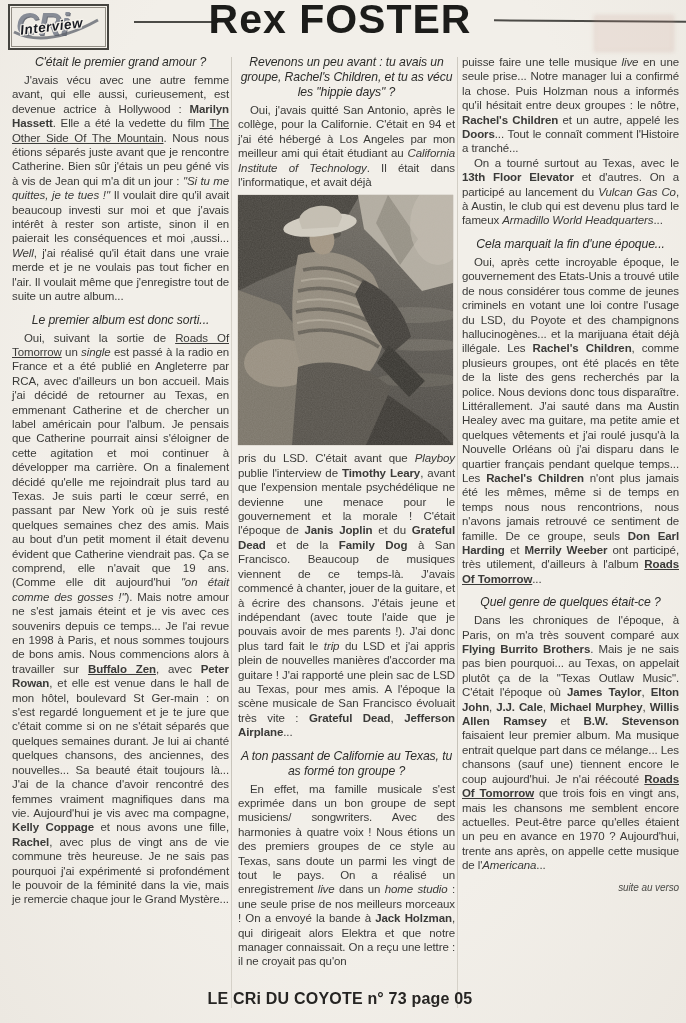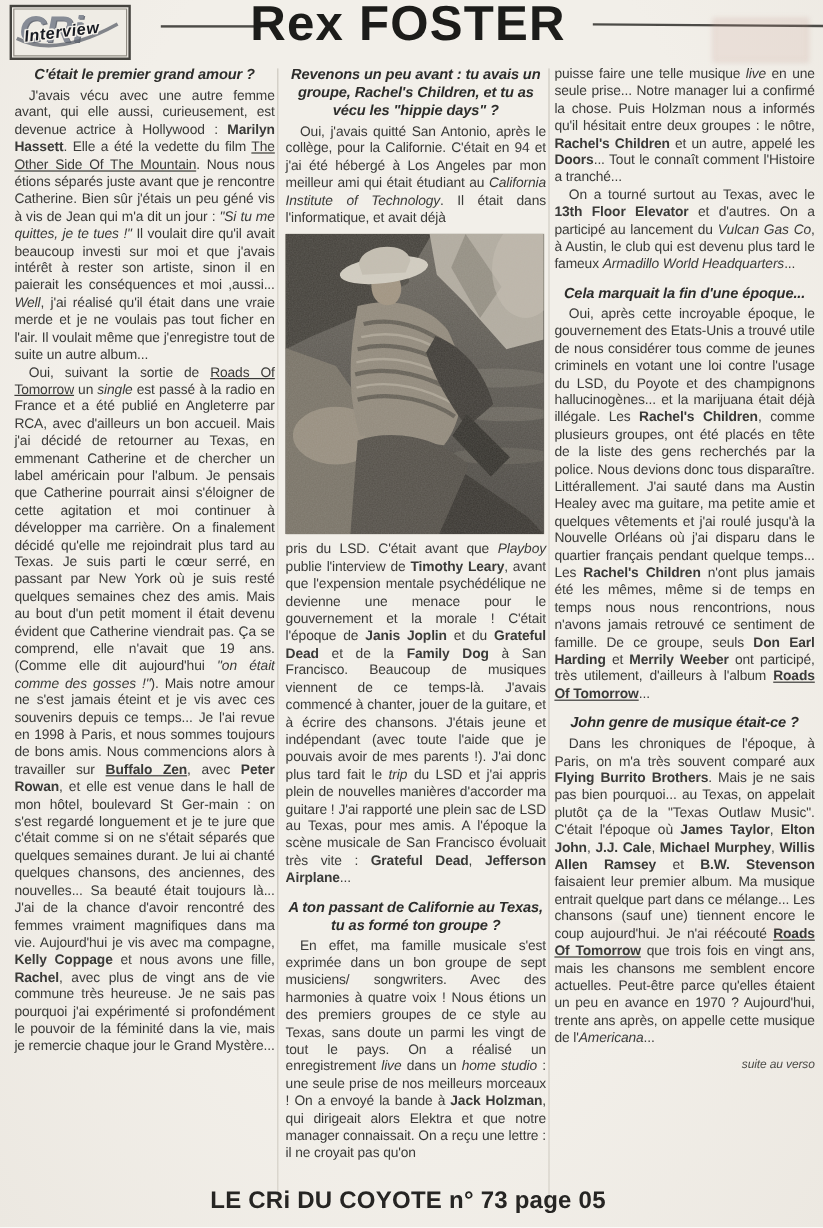--- a/index.html
+++ b/index.html
@@ -56,39 +56,39 @@
   .col-1{left:12px;}
   .col-2{left:238px;}
   .col-3{left:462px;}
   .vsep{
     position:absolute;top:57px;width:1px;height:951px;
     background:linear-gradient(to bottom,#ccc8bf 0%,#dad6cd 35%,#c5c1b8 70%,#d6d2c9 100%);
   }
   .vsep-1{left:231px;}
   .vsep-2{left:457px;}
   .question{
-    text-align:center;font-weight:700;font-style:italic;
+    text-align:center;font-weight:400;font-style:italic;
     font-size:12.2px;line-height:15px;color:#2d2d2b;
     margin:9px 0 3px 0;
   }
   .col > .question:first-child{margin-top:0;}
   .para{margin:0;}
   .para.indent{text-indent:12px;}
   .note{margin-top:8px;text-align:right;font-style:italic;font-size:10px;color:#4a4a46;}
   
   .photo{
     margin:6px 0;height:250px;width:215px;
     box-shadow:inset 0 0 10px rgba(0,0,0,.4), 0 0 1px #8d897f;
     background:#5a574f;
   }
   .photo svg{display:block;width:100%;height:100%;}
   
   .footer{
     position:absolute;left:170px;top:990px;width:340px;
-    text-align:center;font-weight:700;font-size:20px;color:#262523;
+    text-align:center;font-weight:700;font-size:16px;color:#262523;
     letter-spacing:.2px;
   }
 </style>
 </head>
 <body>
 
 <div class="page">
 
   <div class="logo">
     <span class="logo-cri">CRi</span>
@@ -102,20 +102,21 @@
   <h1 class="page-title">Rex FOSTER</h1>
   <div class="rule rule-r"></div>
 
   <div class="ghost ghost-a"></div>
   <div class="ghost ghost-b"></div>
   <div class="ghost ghost-c"></div>
 
   <div class="col col-1">
       <div class="question"><span>C'était le premier grand amour ?</span></div>
       <div class="para indent"><span>J'avais vécu avec une autre femme avant, qui elle aussi, curieusement, est devenue actrice à Hollywood : </span><span style="font-weight: 700;">Marilyn Hassett</span><span>. Elle a été la vedette du film </span><span style="text-decoration: underline;">The Other Side Of The Mountain</span><span>. Nous nous étions séparés juste avant que je rencontre Catherine. Bien sûr j'étais un peu géné vis à vis de Jean qui m'a dit un jour : </span><span style="font-style: italic;">"Si tu me quittes, je te tues !"</span><span> Il voulait dire qu'il avait beaucoup investi sur moi et que j'avais intérêt à rester son artiste, sinon il en paierait les conséquences et moi ,aussi... </span><span style="font-style: italic;">Well</span><span>, j'ai réalisé qu'il était dans une vraie merde et je ne voulais pas tout ficher en l'air. Il voulait même que j'enregistre tout de suite un autre album...</span></div>
+      <div class="question"><span>Le premier album est donc sorti...</span></div>
       <div class="para indent"><span>Oui, suivant la sortie de </span><span style="text-decoration: underline;">Roads Of Tomorrow</span><span> un </span><span style="font-style: italic;">single</span><span> est passé à la radio en France et a été publié en Angleterre par RCA, avec d'ailleurs un bon accueil. Mais j'ai décidé de retourner au Texas, en emmenant Catherine et de chercher un label américain pour l'album. Je pensais que Catherine pourrait ainsi s'éloigner de cette agitation et moi continuer à développer ma carrière. On a finalement décidé qu'elle me rejoindrait plus tard au Texas. Je suis parti le cœur serré, en passant par New York où je suis resté quelques semaines chez des amis. Mais au bout d'un petit moment il était devenu évident que Catherine viendrait pas. Ça se comprend, elle n'avait que 19 ans. (Comme elle dit aujourd'hui </span><span style="font-style: italic;">"on était comme des gosses !"</span><span>). Mais notre amour ne s'est jamais éteint et je vis avec ces souvenirs depuis ce temps... Je l'ai revue en 1998 à Paris, et nous sommes toujours de bons amis. Nous commencions alors à travailler sur </span><span style="font-weight: 700; text-decoration: underline;">Buffalo Zen</span><span>, avec </span><span style="font-weight: 700;">Peter Rowan</span><span>, et elle est venue dans le hall de mon hôtel, boulevard St Ger-main : on s'est regardé longuement et je te jure que c'était comme si on ne s'était séparés que quelques semaines durant. Je lui ai chanté quelques chansons, des anciennes, des nouvelles... Sa beauté était toujours là... J'ai de la chance d'avoir rencontré des femmes vraiment magnifiques dans ma vie. Aujourd'hui je vis avec ma compagne, </span><span style="font-weight: 700;">Kelly Coppage</span><span> et nous avons une fille, </span><span style="font-weight: 700;">Rachel</span><span>, avec plus de vingt ans de vie commune très heureuse. Je ne sais pas pourquoi j'ai expérimenté si profondément le pouvoir de la féminité dans la vie, mais je remercie chaque jour le Grand Mystère...</span></div>
     </div>
   <div class="col col-2">
       <div class="question"><span>Revenons un peu avant : tu avais un groupe, Rachel's Children, et tu as vécu les "hippie days" ?</span></div>
       <div class="para indent"><span>Oui, j'avais quitté San Antonio, après le collège, pour la Californie. C'était en 94 et j'ai été hébergé à Los Angeles par mon meilleur ami qui était étudiant au </span><span style="font-style: italic;">California Institute of Technology</span><span>. Il était dans l'informatique, et avait déjà</span></div>
   <figure class="photo">
     <svg viewBox="0 0 215 250" preserveAspectRatio="none">
       <defs>
         <linearGradient id="waterg" x1="0" y1="0" x2="0" y2="1">
           <stop offset="0" stop-color="#6e6a62"></stop>
@@ -157,21 +158,21 @@
   </figure>
 <div class="para"><span>pris du LSD. C'était avant que </span><span style="font-style: italic;">Playboy</span><span> publie l'interview de </span><span style="font-weight: 700;">Timothy Leary</span><span>, avant que l'expension mentale psychédélique ne devienne une menace pour le gouvernement et la morale ! C'était l'époque de </span><span style="font-weight: 700;">Janis Joplin</span><span> et du </span><span style="font-weight: 700;">Grateful Dead</span><span> et de la </span><span style="font-weight: 700;">Family Dog</span><span> à San Francisco. Beaucoup de musiques viennent de ce temps-là. J'avais commencé à chanter, jouer de la guitare, et à écrire des chansons. J'étais jeune et indépendant (avec toute l'aide que je pouvais avoir de mes parents !). J'ai donc plus tard fait le </span><span style="font-style: italic;">trip</span><span> du LSD et j'ai appris plein de nouvelles manières d'accorder ma guitare ! J'ai rapporté une plein sac de LSD au Texas, pour mes amis. A l'époque la scène musicale de San Francisco évoluait très vite : </span><span style="font-weight: 700;">Grateful Dead</span><span>, </span><span style="font-weight: 700;">Jefferson Airplane</span><span>...</span></div>
       <div class="question"><span>A ton passant de Californie au Texas, tu as formé ton groupe ?</span></div>
       <div class="para indent"><span>En effet, ma famille musicale s'est exprimée dans un bon groupe de sept musiciens/ songwriters. Avec des harmonies à quatre voix ! Nous étions un des premiers groupes de ce style au Texas, sans doute un parmi les vingt de tout le pays. On a réalisé un enregistrement </span><span style="font-style: italic;">live</span><span> dans un </span><span style="font-style: italic;">home studio</span><span> : une seule prise de nos meilleurs morceaux ! On a envoyé la bande à </span><span style="font-weight: 700;">Jack Holzman</span><span>, qui dirigeait alors Elektra et que notre manager connaissait. On a reçu une lettre : il ne croyait pas qu'on</span></div>
     </div>
   <div class="col col-3">
       <div class="para"><span>puisse faire une telle musique </span><span style="font-style: italic;">live</span><span> en une seule prise... Notre manager lui a confirmé la chose. Puis Holzman nous a informés qu'il hésitait entre deux groupes : le nôtre, </span><span style="font-weight: 700;">Rachel's Children</span><span> et un autre, appelé les </span><span style="font-weight: 700;">Doors</span><span>... Tout le connaît comment l'Histoire a tranché...</span></div>
       <div class="para indent"><span>On a tourné surtout au Texas, avec le </span><span style="font-weight: 700;">13th Floor Elevator</span><span> et d'autres. On a participé au lancement du </span><span style="font-style: italic;">Vulcan Gas Co</span><span>, à Austin, le club qui est devenu plus tard le fameux </span><span style="font-style: italic;">Armadillo World Headquarters</span><span>...</span></div>
       <div class="question"><span>Cela marquait la fin d'une époque...</span></div>
       <div class="para indent"><span>Oui, après cette incroyable époque, le gouvernement des Etats-Unis a trouvé utile de nous considérer tous comme de jeunes criminels en votant une loi contre l'usage du LSD, du Poyote et des champignons hallucinogènes... et la marijuana était déjà illégale. Les </span><span style="font-weight: 700;">Rachel's Children</span><span>, comme plusieurs groupes, ont été placés en tête de la liste des gens recherchés par la police. Nous devions donc tous disparaître. Littérallement. J'ai sauté dans ma Austin Healey avec ma guitare, ma petite amie et quelques vêtements et j'ai roulé jusqu'à la Nouvelle Orléans où j'ai disparu dans le quartier français pendant quelque temps... Les </span><span style="font-weight: 700;">Rachel's Children</span><span> n'ont plus jamais été les mêmes, même si de temps en temps nous nous rencontrions, nous n'avons jamais retrouvé ce sentiment de famille. De ce groupe, seuls </span><span style="font-weight: 700;">Don Earl Harding</span><span> et </span><span style="font-weight: 700;">Merrily Weeber</span><span> ont participé, très utilement, d'ailleurs à l'album </span><span style="font-weight: 700; text-decoration: underline;">Roads Of Tomorrow</span><span>...</span></div>
-      <div class="question"><span>John genre de musique était-ce ?</span></div>
+      <div class="question"><span>Quel genre de quelques était-ce ?</span></div>
       <div class="para indent"><span>Dans les chroniques de l'époque, à Paris, on m'a très souvent comparé aux </span><span style="font-weight: 700;">Flying Burrito Brothers</span><span>. Mais je ne sais pas bien pourquoi... au Texas, on appelait plutôt ça de la "Texas Outlaw Music". C'était l'époque où </span><span style="font-weight: 700;">James Taylor</span><span>, </span><span style="font-weight: 700;">Elton John</span><span>, </span><span style="font-weight: 700;">J.J. Cale</span><span>, </span><span style="font-weight: 700;">Michael Murphey</span><span>, </span><span style="font-weight: 700;">Willis Allen Ramsey</span><span> et </span><span style="font-weight: 700;">B.W. Stevenson</span><span> faisaient leur premier album. Ma musique entrait quelque part dans ce mélange... Les chansons (sauf une) tiennent encore le coup aujourd'hui. Je n'ai réécouté </span><span style="font-weight: 700; text-decoration: underline;">Roads Of Tomorrow</span><span> que trois fois en vingt ans, mais les chansons me semblent encore actuelles. Peut-être parce qu'elles étaient un peu en avance en 1970 ? Aujourd'hui, trente ans après, on appelle cette musique de l'</span><span style="font-style: italic;">Americana</span><span>...</span></div>
       <div class="note"><span>suite au verso</span></div>
     </div>
 
   <div class="vsep vsep-1"></div>
   <div class="vsep vsep-2"></div>
 
   <div class="footer">LE CRi DU COYOTE n° 73 page 05</div>
 </div>
 

